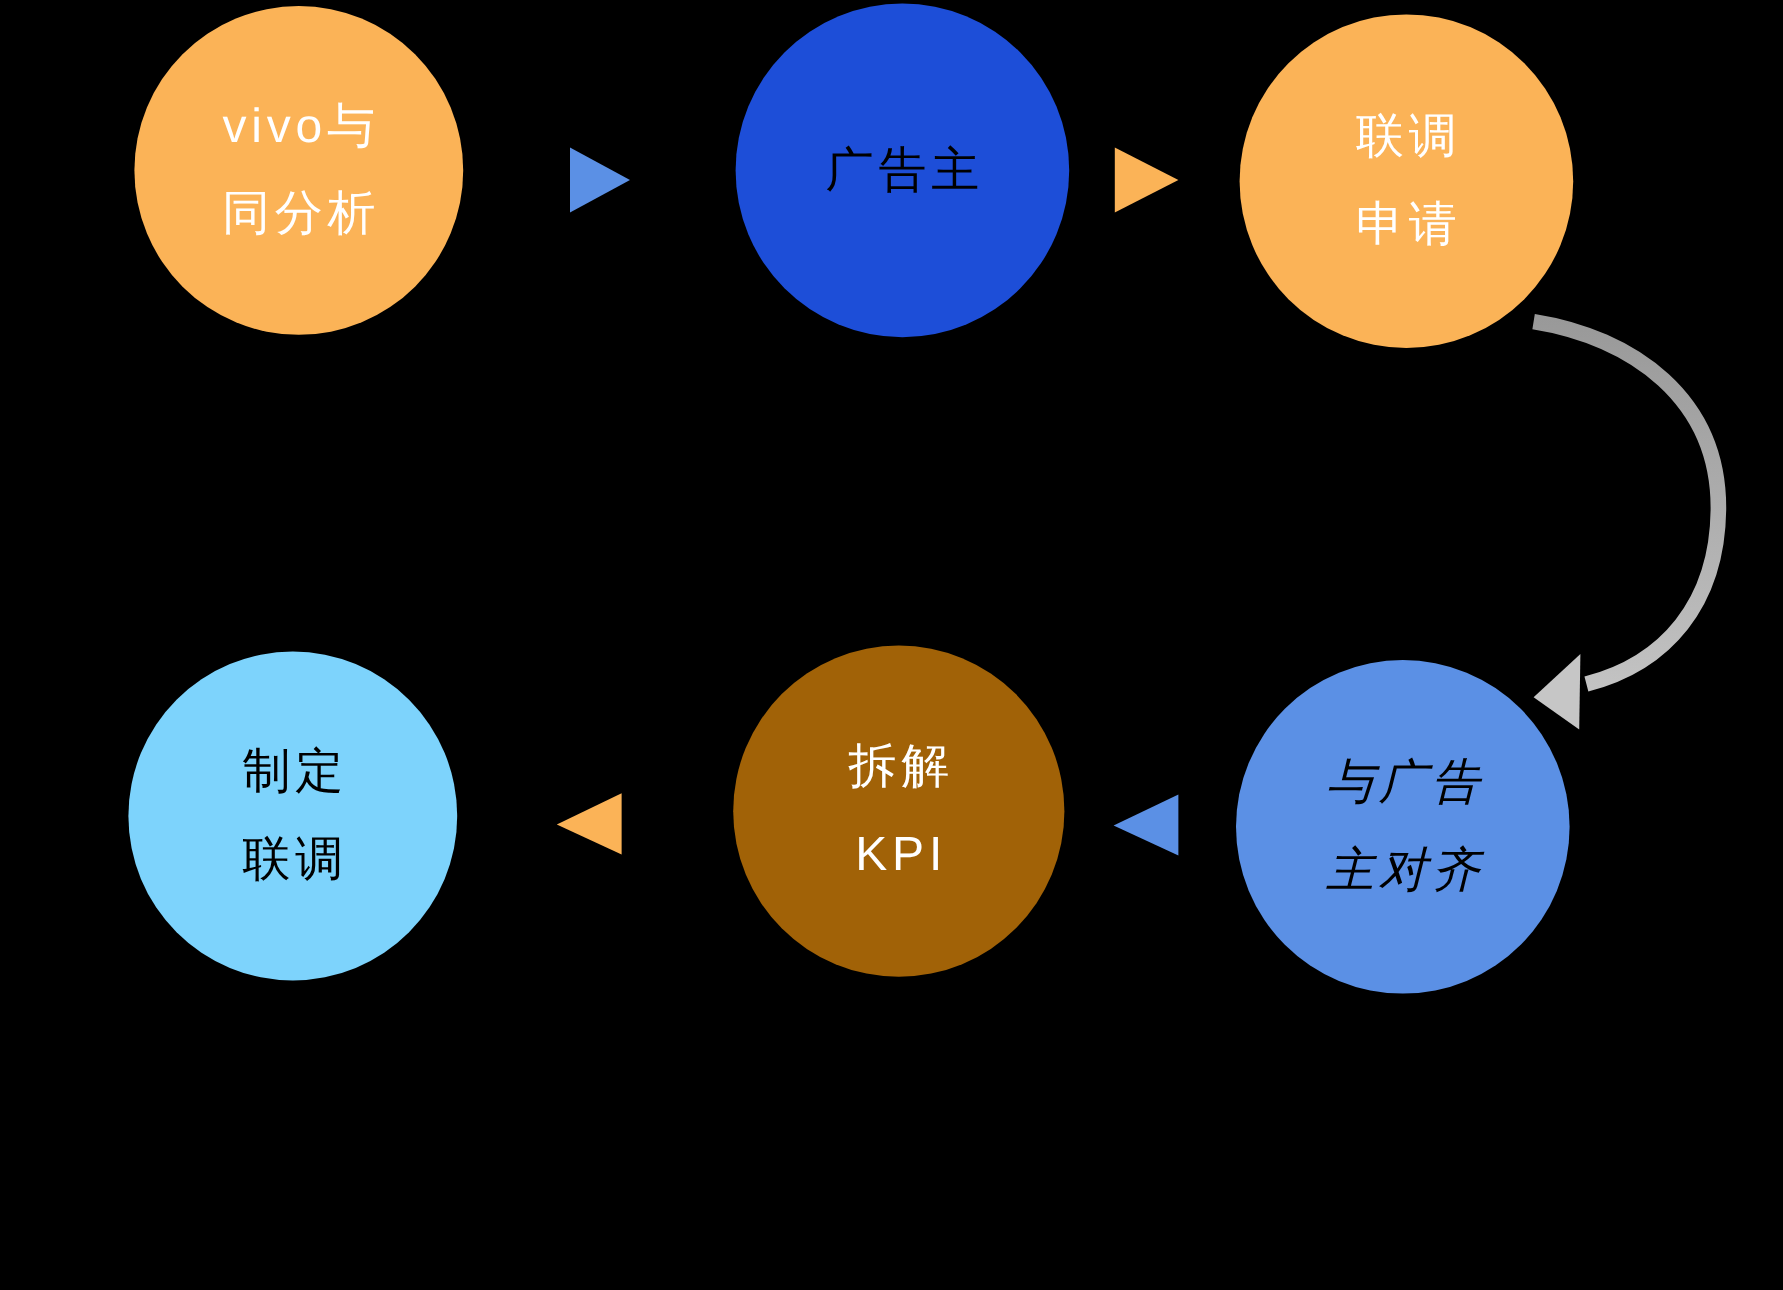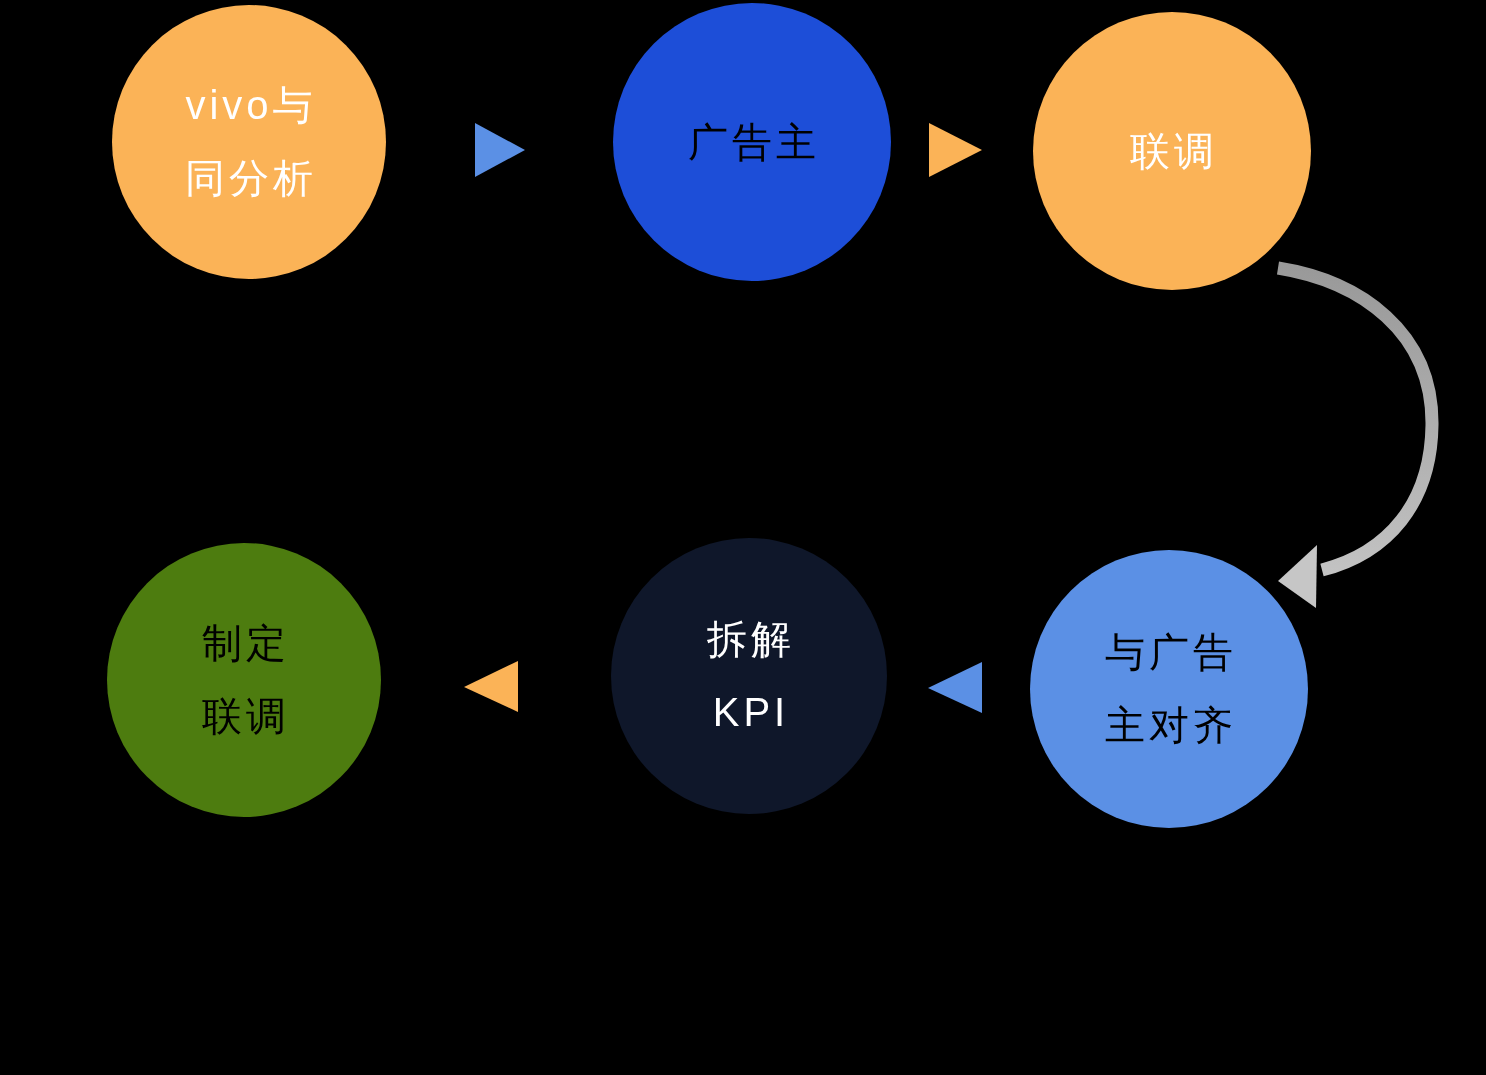--- a/index.html
+++ b/index.html
@@ -76,30 +76,31 @@
     <div class="line">vivo与</div>
     <div class="line">同分析</div>
   </div>
 
   <div class="node n2" style="background: #1d4ed8; color: rgb(0, 0, 0);">
     <div class="line">广告主</div>
   </div>
 
   <div class="node n3" style="background: rgb(251, 179, 87); color: rgb(255, 255, 255);">
     <div class="line">联调</div>
+    <div class="line">申请</div>
   </div>
 
-  <div class="node n4" style="background: rgb(91, 144, 229); color: rgb(0, 0, 0);">
+  <div class="node n4" style="background: rgb(91, 144, 229); color: rgb(0, 0, 0); font-style: italic;">
     <div class="line">与广告</div>
     <div class="line">主对齐</div>
   </div>
 
-  <div class="node n5" style="background: #0f172a; color: rgb(255, 255, 255);">
+  <div class="node n5" style="background: #a16207; color: rgb(255, 255, 255);">
     <div class="line">拆解</div>
     <div class="line">KPI</div>
   </div>
 
-  <div class="node n6" style="background: #4d7c0f; color: rgb(0, 0, 0);">
+  <div class="node n6" style="background: #7dd3fc; color: rgb(0, 0, 0);">
     <div class="line">制定</div>
     <div class="line">联调</div>
   </div>
 
 </div>
 
 </body></html>

